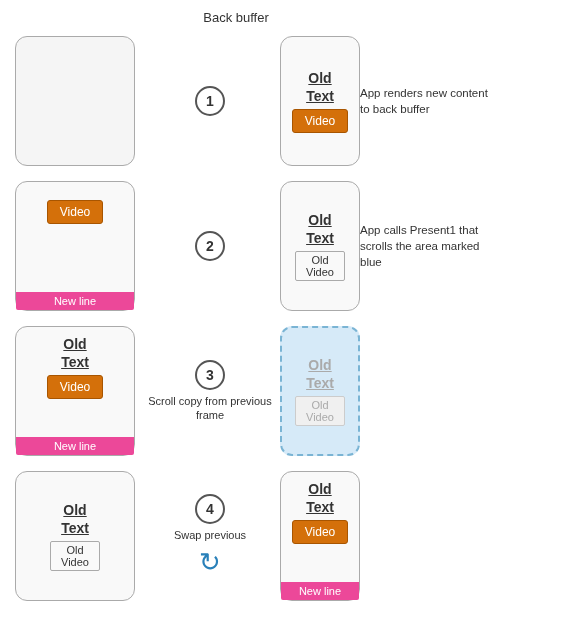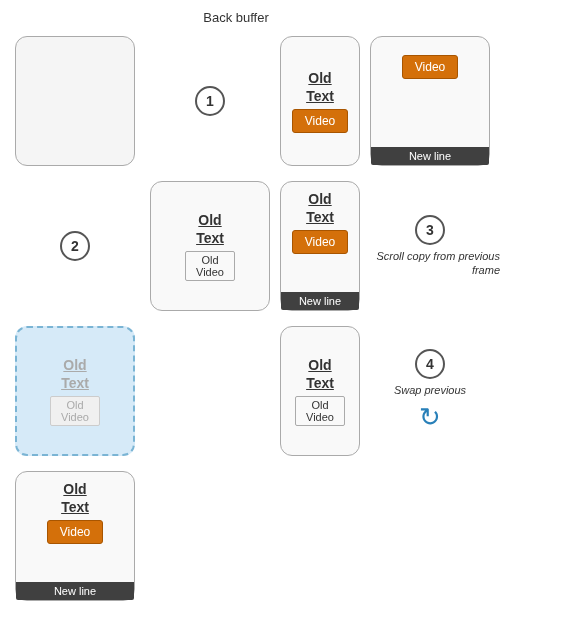--- a/index.html
+++ b/index.html
@@ -83,21 +83,21 @@
       padding: 4px 12px;
       text-align: center;
     }
 
     
     .newline-bar {
       position: absolute;
       bottom: 0;
       left: 0;
       right: 0;
-      background: #404040;
+      background: #ec4899;
       color: #fff;
       font-size: 11px;
       text-align: center;
       padding: 3px 0;
       border-radius: 0 0 2px 2px;
     }
 
     
     .box-text {
       font-size: 14px;
@@ -161,23 +161,22 @@
       justify-content: center;
       font-size: 14px;
       font-weight: 600;
       color: #333;
       background: #fff;
     }
 
     .step-label {
       font-size: 11px;
       color: #333;
-      text-align: right;
+      text-align: center;
       line-height: 1.3;
-      font-style: italic;
     }
 
     
     .swap-icon {
       font-size: 26px;
       color: #2980b9;
       transform: scaleX(-1);
     }
 
     
@@ -207,20 +206,21 @@
       </div>
     </div>
 
     <div style="display:flex;justify-content:center;">
       <div class="buffer-box">
         <div class="box-text">Old<br>Text</div>
         <div class="video-box">Video</div>
       </div>
     </div>
 
+    <div class="row-label">App renders new content to back buffer</div>
 
     <div style="display:flex;justify-content:center;">
       <div class="buffer-box" style="justify-content:flex-start;padding-top:18px;">
         <div class="video-box" style="margin-bottom:auto;">Video</div>
         <div class="newline-bar">New line</div>
       </div>
     </div>
 
     <div class="step-cell">
       <div class="step-circle">
@@ -228,20 +228,21 @@
       </div>
     </div>
 
     <div style="display:flex;justify-content:center;">
       <div class="buffer-box">
         <div class="box-text">Old<br>Text</div>
         <div class="inner-box">Old<br>Video</div>
       </div>
     </div>
 
+    <div class="row-label">App calls Present1 that scrolls the area marked blue</div>
 
     <div style="display:flex;justify-content:center;">
       <div class="buffer-box" style="justify-content:flex-start;padding-top:8px;">
         <div class="box-text">Old<br>Text</div>
         <div class="video-box" style="margin-bottom:auto;">Video</div>
         <div class="newline-bar">New line</div>
       </div>
     </div>
 
     <div class="step-cell">

